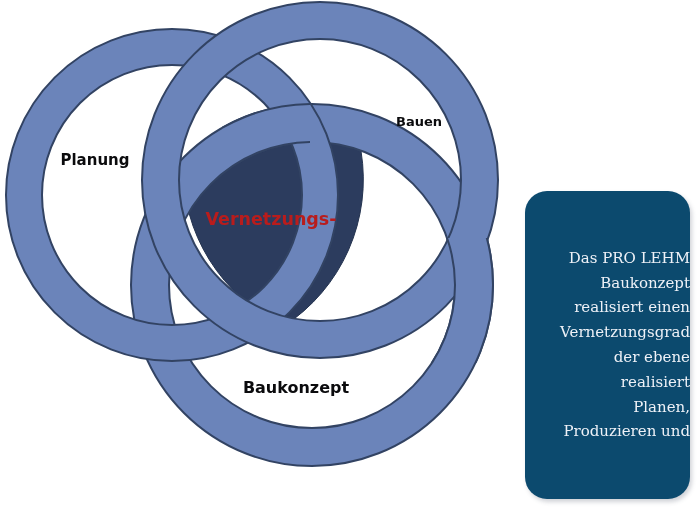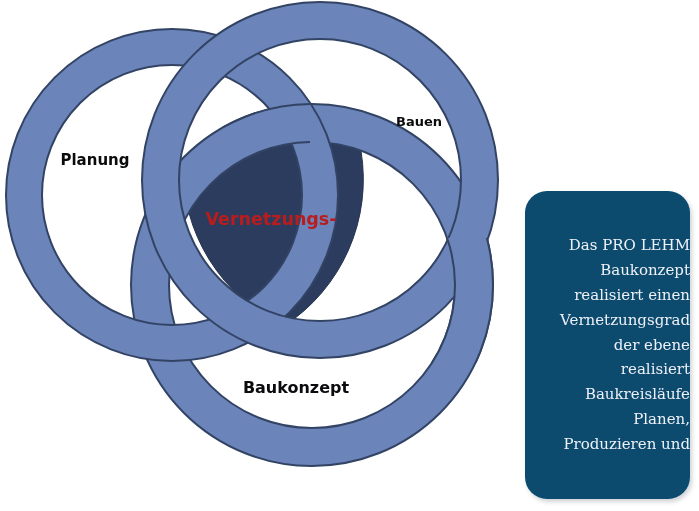--- a/index.html
+++ b/index.html
@@ -71,18 +71,17 @@
     <div>Vernetzungs-</div>
   </div>
 
   <div class="textbox">
     <div class="tline">Das PRO LEHM</div>
     <div class="tline">Baukonzept</div>
     <div class="tline">realisiert einen</div>
     <div class="tline">Vernetzungsgrad</div>
     <div class="tline">der ebene</div>
     <div class="tline">realisiert</div>
-    <div class="tline">Baukreisläufe</div>
     <div class="tline">Planen,</div>
     <div class="tline">Produzieren und</div>
   </div>
 
 </div>
 
 </body></html>

